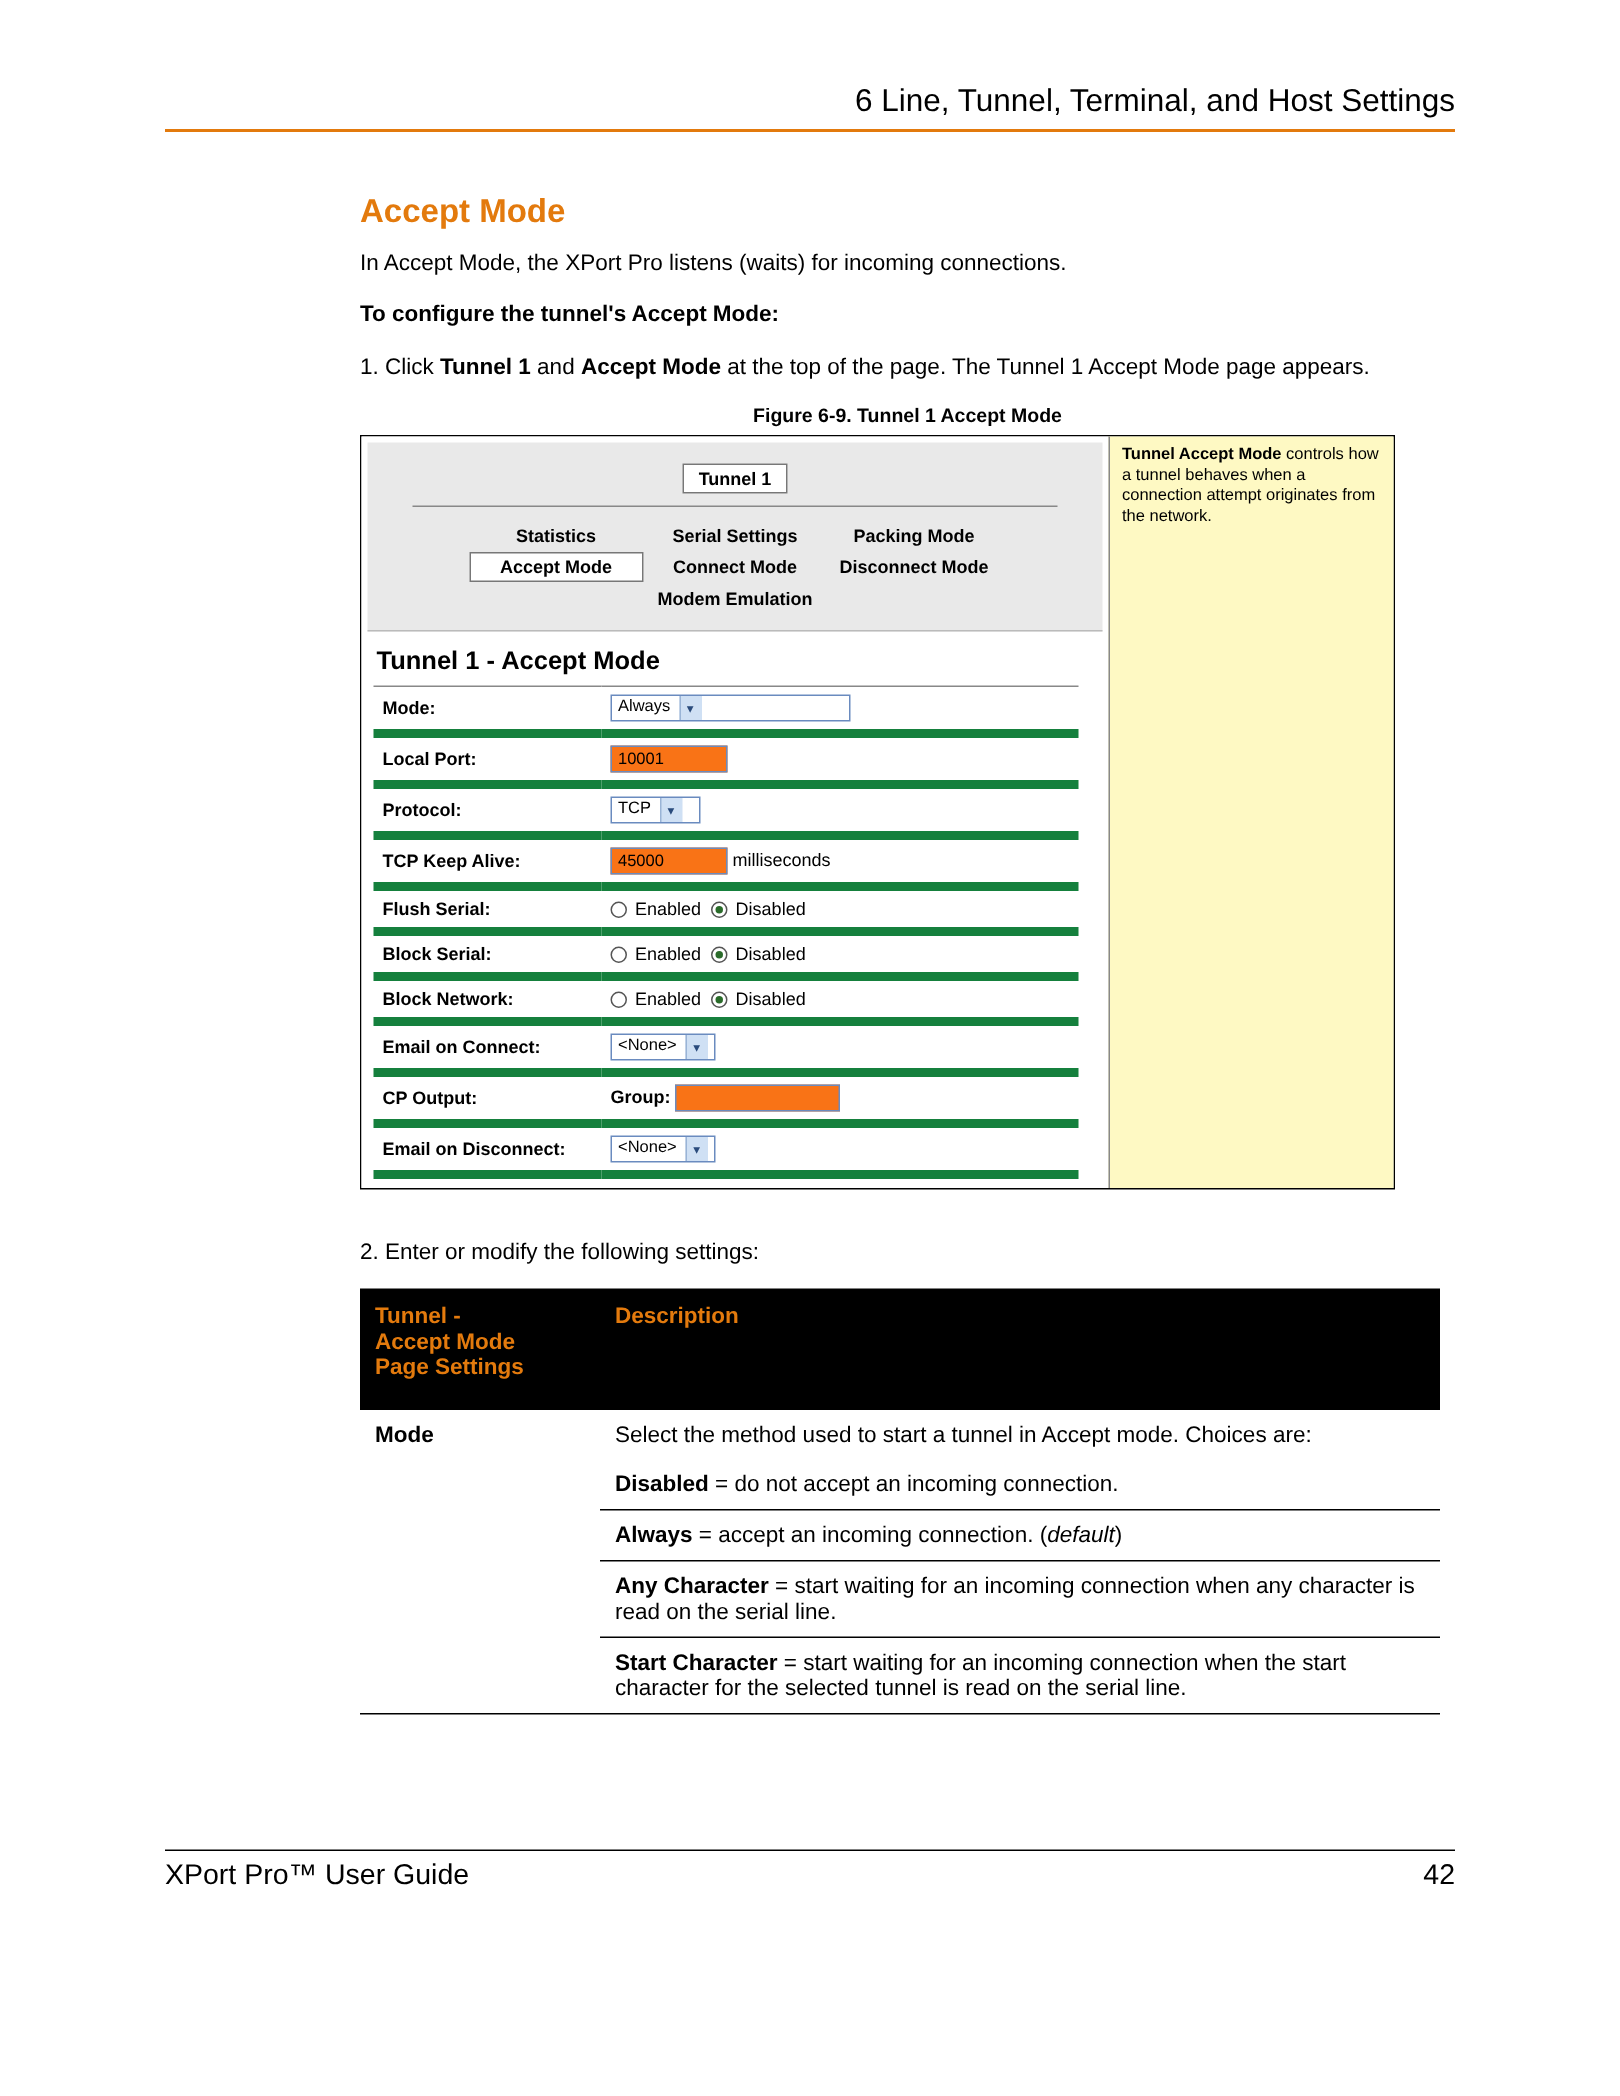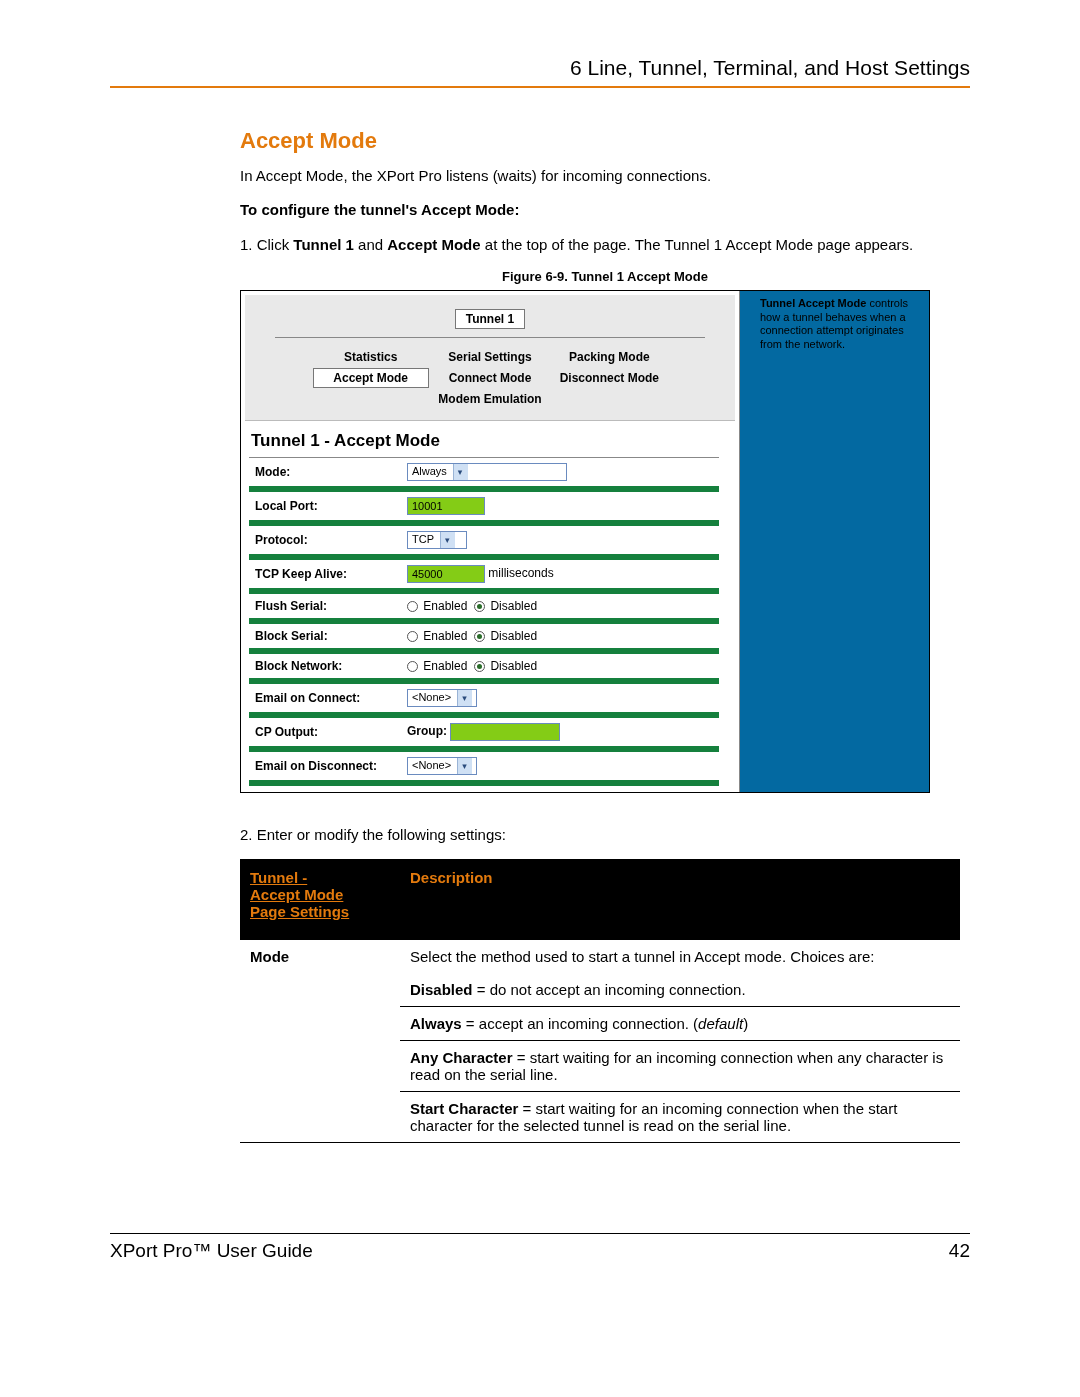--- a/index.html
+++ b/index.html
@@ -45,23 +45,23 @@
     font-size: 12px;
     margin-bottom: 32px;
   }
   .ui-pane {
     flex: 1;
     background: #fff;
     padding: 0;
   }
   .help-pane {
     width: 190px;
-    background: #0369a1;
+    background: #fef9c3;
     border-left: 1px solid #888;
-    padding: 6px 20px;
+    padding: 6px 8px;
     font-size: 11px;
     line-height: 1.25;
   }
   .tabs-area {
     background: #e9e9e9;
     padding: 14px 18px 10px 18px;
     margin: 4px;
     border-bottom: 1px solid #bbb;
     text-align: center;
   }
@@ -106,21 +106,21 @@
     border-bottom: 6px solid #15803d;
     padding: 5px 6px;
     font-size: 12px;
     vertical-align: middle;
     height: 22px;
   }
   table.form td.lab { font-weight: bold; width: 152px; }
   .inp {
     display: inline-block;
     border: 1px solid #6a8bbf;
-    background: #84cc16;
+    background: #f97316;
     height: 18px;
     line-height: 16px;
     padding: 0 4px;
     font-size: 11px;
     vertical-align: middle;
   }
   .dropdown {
     display: inline-flex;
     border: 1px solid #6a8bbf;
     background: #fff;
@@ -156,21 +156,21 @@
     font-size: 15px;
   }
   .desc-table th {
     background: #000;
     color: #e37a0d;
     text-align: left;
     padding: 10px 10px 20px 10px;
     font-weight: bold;
     vertical-align: top;
   }
-  .desc-table th:first-child { width: 160px; text-decoration: underline; }
+  .desc-table th:first-child { width: 160px; }
   .desc-table td {
     padding: 8px 10px;
     vertical-align: top;
     border-bottom: 1px solid #000;
   }
   .desc-table td.k { font-weight: bold; }
   .desc-table td.noborder { border-bottom: none; }
   .ital { font-style: italic; }
   .footer {
     margin-top: 90px;

